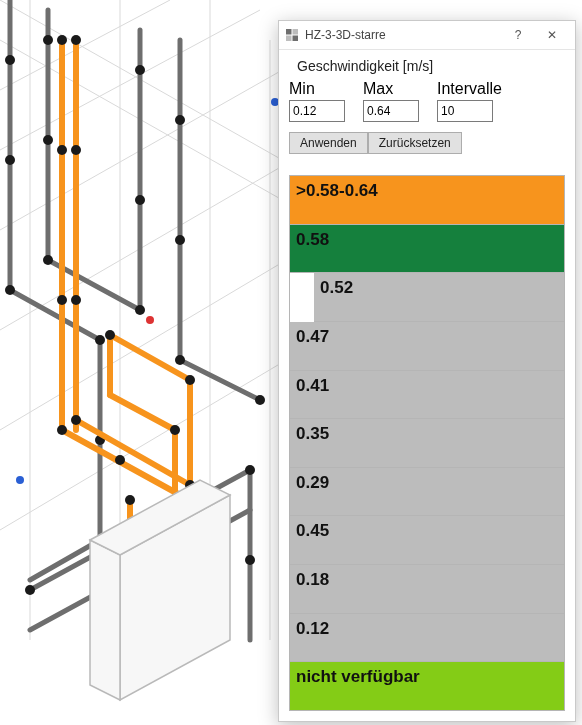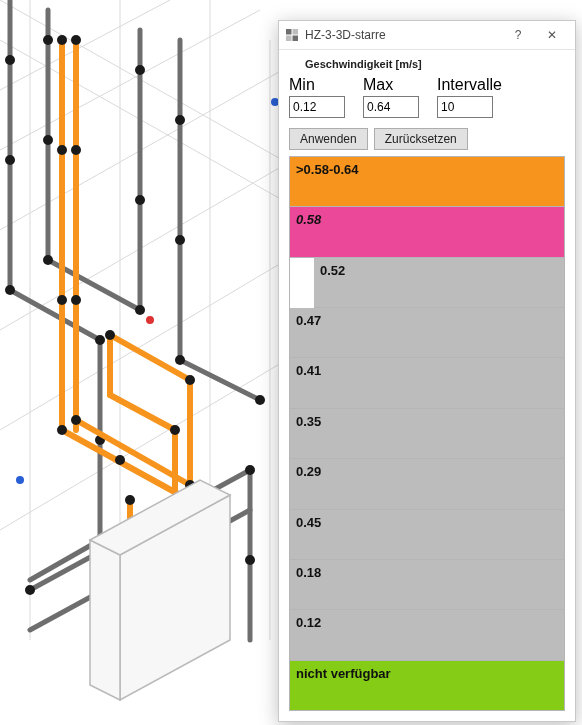--- a/index.html
+++ b/index.html
@@ -64,24 +64,23 @@
 
   .body {
     padding: 6px 10px 10px 10px;
     display: flex;
     flex-direction: column;
     flex: 1;
     overflow: hidden;
   }
 
   .section-label {
-    font-size: 11px;
-    margin: 2px 0 6px 16px;
+    font-size: 14px;
+    margin: 2px 0 6px 8px;
     color: #222;
-    font-weight: bold;
   }
 
   .inputs-row {
     display: flex;
     gap: 18px;
     margin-bottom: 4px;
   }
   .inputs-row .col {
     display: flex;
     flex-direction: column;
@@ -93,22 +92,22 @@
   .inputs-row input {
     width: 48px;
     height: 18px;
     font-size: 12px;
     padding: 1px 3px;
     border: 1px solid #7a7a7a;
   }
 
   .btn-row {
     display: flex;
-    gap: 6px;
-    margin: 6px 0 6px 0;
+    gap: 0;
+    margin: 6px 0 21px 0;
   }
   .btn-row button {
     height: 22px;
     font-size: 12px;
     padding: 0 10px;
     background: #e1e1e1;
     border: 1px solid #adadad;
     color: #222;
   }
 
@@ -119,21 +118,21 @@
     border-right: 1px solid #b5b5b5;
     flex: 1;
     display: flex;
     flex-direction: column;
     overflow: hidden;
   }
   .legend .item {
     flex: 1;
     border-bottom: 1px solid #b5b5b5;
     padding: 5px 6px;
-    font-size: 13px;
+    font-size: 17px;
     font-weight: 600;
     color: #111;
     background: #bcbcbc;
     display: flex;
     align-items: flex-start;
   }
   .legend .item.highlight {
     background: #f7941d; 
   }
 </style>
@@ -280,21 +279,21 @@
     <div class="btn-row">
       <button>Anwenden</button>
       <button>Zurücksetzen</button>
     </div>
 
     <div class="legend" id="legend">
 
     <div class="item highlight" style="background: rgb(247, 148, 29);">
           <span>&gt;0.58-0.64</span>
         </div>
-        <div class="item" style="background: #ec4899; font-style: italic;">
+        <div class="item" style="background: #15803d;">
           <span>0.58</span>
         </div>
         <div class="item" style="background: rgb(188, 188, 188); margin-left: 24px;">
           <span>0.52</span>
         </div>
         <div class="item" style="background: rgb(188, 188, 188);">
           <span>0.47</span>
         </div>
         <div class="item" style="background: rgb(188, 188, 188);">
           <span>0.41</span>

